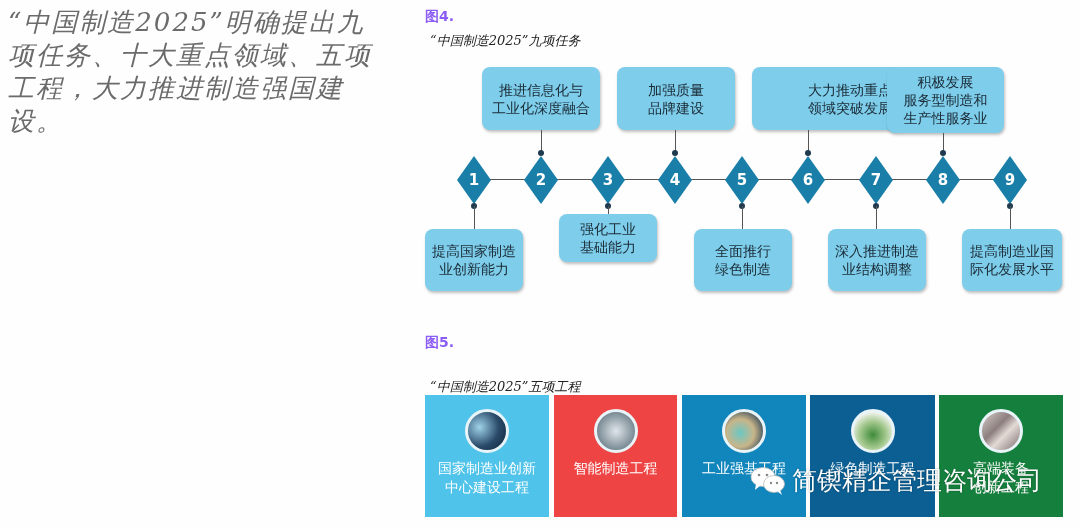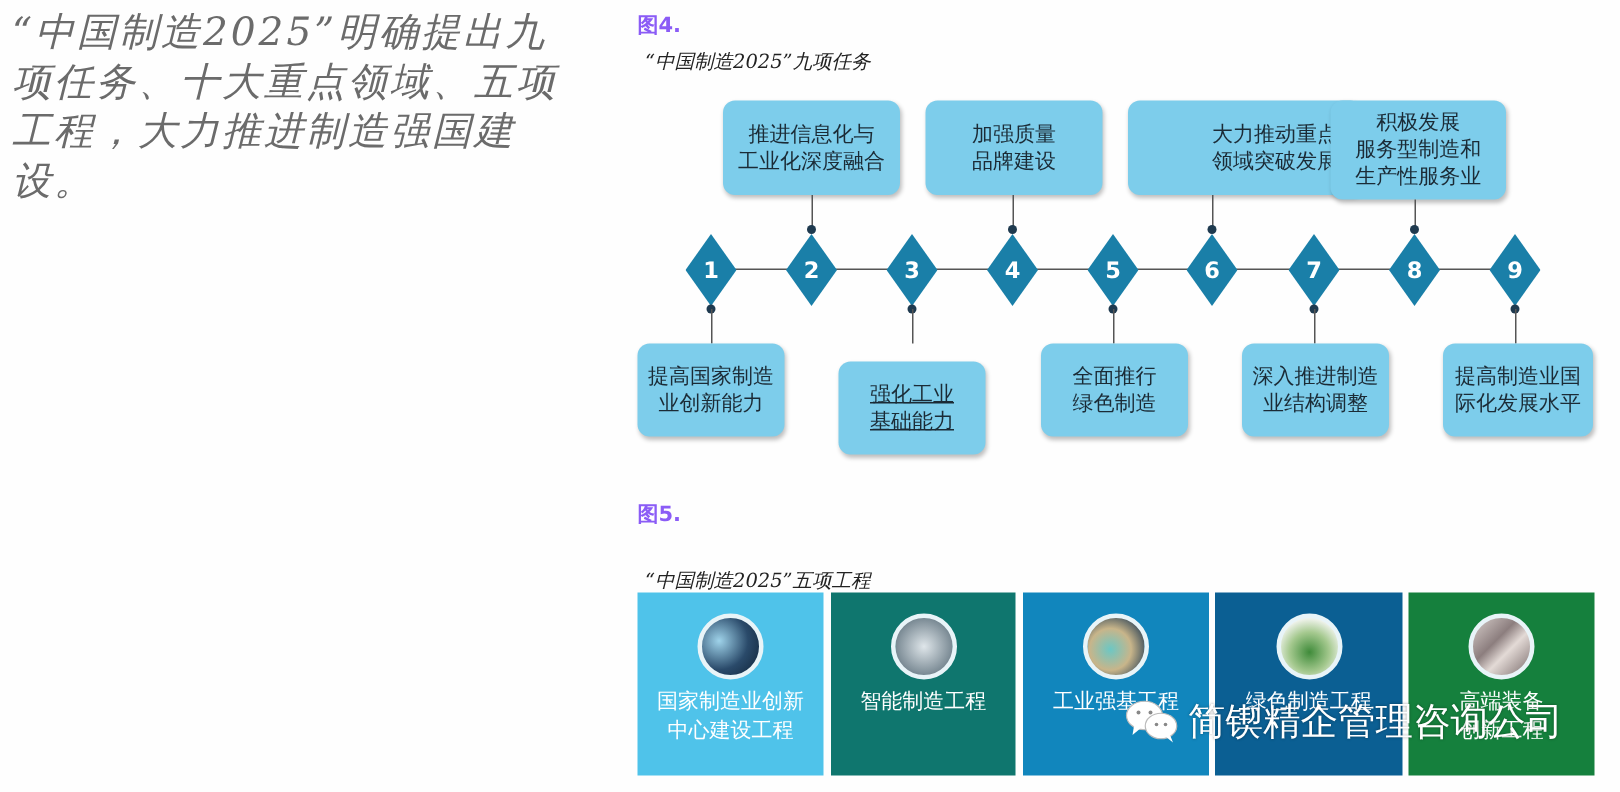--- a/index.html
+++ b/index.html
@@ -110,38 +110,38 @@
 <div class="vline" style="left:608px;top:206px;height:23px;"></div>
 <div class="dot" style="left:739px;top:203px;"></div>
 <div class="vline" style="left:742px;top:206px;height:23px;"></div>
 <div class="dot" style="left:873px;top:203px;"></div>
 <div class="vline" style="left:876px;top:206px;height:23px;"></div>
 <div class="dot" style="left:1007px;top:203px;"></div>
 <div class="vline" style="left:1010px;top:206px;height:23px;"></div>
 
 <div class="box" style="left:425px;top:229px;width:98px;height:62px;">提高国家制造
 业创新能力</div>
-<div class="box" style="left:559px;top:241px;width:98px;height:62px;text-decoration:underline;">强化工业
+<div class="box" style="left:559px;top:214px;width:98px;height:48px;">强化工业
 基础能力</div>
 <div class="box" style="left:694px;top:229px;width:98px;height:62px;">全面推行
 绿色制造</div>
 <div class="box" style="left:828px;top:229px;width:98px;height:62px;">深入推进制造
 业结构调整</div>
 <div class="box" style="left:962px;top:229px;width:100px;height:62px;">提高制造业国
 际化发展水平</div>
 
 <div class="fig-label" style="top:334px;">图5.</div>
 <div class="fig-sub" style="top:378px;">“中国制造2025”五项工程</div>
 
 <div class="card" style="left:425px;width:124px;background:#4fc3ea;">
   <div class="pic" style="background:radial-gradient(circle at 30% 40%,#9fd3ea,#2a4a6a 55%,#0e2236);"></div>
   <div class="lbl">国家制造业创新
 中心建设工程</div>
 </div>
-<div class="card" style="left:554px;width:123px;background:#0f766e;">
+<div class="card" style="left:554px;width:123px;background:#ef4444;">
   <div class="pic" style="background:radial-gradient(circle at 50% 50%,#dfe6ea,#7a8a94 70%,#56656f);"></div>
   <div class="lbl">智能制造工程</div>
 </div>
 <div class="card" style="left:682px;width:124px;background:#1186bd;">
   <div class="pic" style="background:radial-gradient(circle at 40% 55%,#6cc7c4,#c8b58a 45%,#3d4f5c 80%);"></div>
   <div class="lbl">工业强基工程</div>
 </div>
 <div class="card" style="left:810px;width:125px;background:#0b5f93;">
   <div class="pic" style="background:radial-gradient(circle at 50% 60%,#3f8b3a,#a5c98f 45%,#eef2ea 75%);"></div>
   <div class="lbl">绿色制造工程</div>

